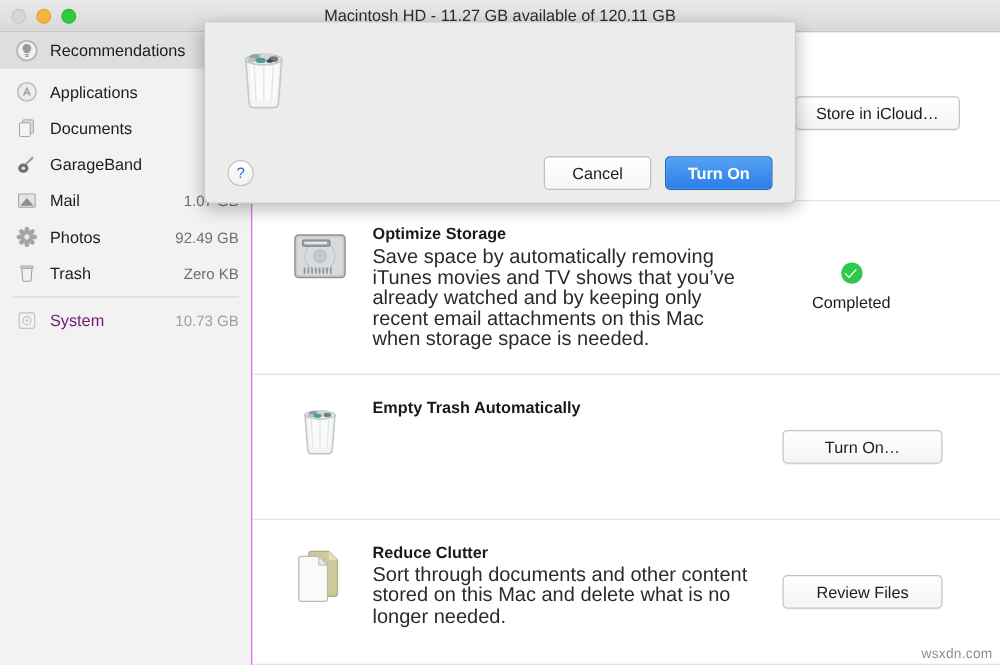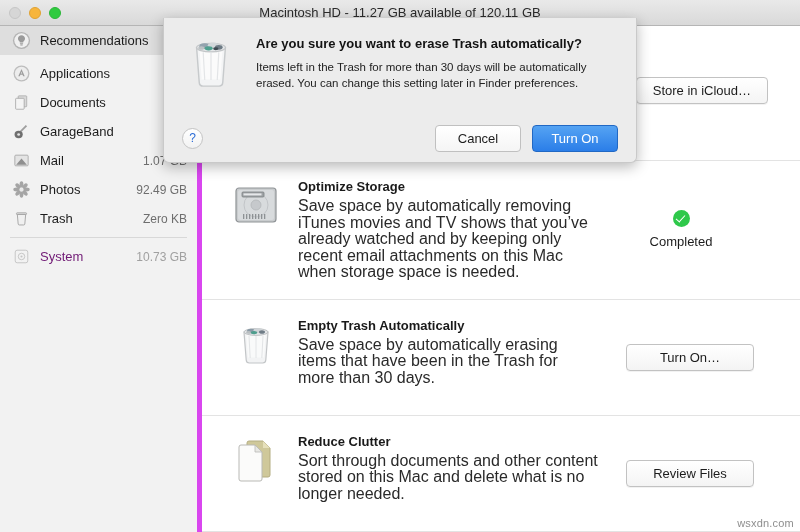--- a/index.html
+++ b/index.html
@@ -60,21 +60,21 @@
   }
 
   
   .sidebar {
     position: absolute;
     top: 26px;
     left: 0;
     width: 202px;
     height: 506px;
     background: #f2f2f2;
-    border-right: 5px solid #d946ef;
+    border-right: 1px solid #d946ef;
     box-sizing: border-box;
     padding-top: 0;
   }
   .side-row {
     position: relative;
     height: 29px;
     display: flex;
     align-items: center;
     padding-left: 12px;
     box-sizing: border-box;
@@ -294,20 +294,21 @@
   }
   .dlg-btn.secondary {
     background: linear-gradient(#ffffff, #f5f5f5);
     border: 1px solid #c0c0c0;
     color: #1c1c1c;
   }
   .dlg-btn.primary {
     background: linear-gradient(#55a3f3, #2b7ee8);
     border: 1px solid #2168c4;
     color: #ffffff;
+    font-weight: bold;
   }
 
   
   .ico svg { display: block; width: 100%; height: 100%; }
 
   .watermark {
     position: absolute;
     right: 6px;
     bottom: 3px;
     font-size: 11px;
@@ -493,21 +494,20 @@
             <ellipse cx="26" cy="10.6" rx="4.5" ry="2.3" fill="#cfd4d7"></ellipse>
             <ellipse cx="30" cy="12" rx="3" ry="1.8" fill="#6f7c86"></ellipse>
             <ellipse cx="22" cy="12.6" rx="3.2" ry="1.7" fill="#4e9e8d"></ellipse>
             <ellipse cx="16.5" cy="12.4" rx="2.4" ry="1.4" fill="#b9bec1"></ellipse>
           </g>
           <path d="M17 16l1.2 22M24 16l0 22M31 16l-1.2 22" stroke="#e2e4e6" stroke-width="1" fill="none"></path>
         </svg>
       </span>
       <div class="rec-text">
         <div class="rec-title">Empty Trash Automatically</div>
-        <div class="rec-desc">Save space by automatically erasing items that have been in the Trash for more than 30 days.</div>
       </div>
       <div class="rec-action">
         <div class="btn">Turn On…</div>
       </div>
     </div>
 
     <div class="rec-row">
       <span class="rec-icon ico">
         <svg viewBox="0 0 48 48">
           <path d="M17 5h14l7 7v27a2 2 0 0 1-2 2H17a2 2 0 0 1-2-2V7a2 2 0 0 1 2-2z" fill="#cfc89a" stroke="#b4ad81" stroke-width="1"></path>
@@ -538,24 +538,20 @@
             <ellipse cx="18.5" cy="11.8" rx="4.2" ry="2.4" fill="#93a3ae"></ellipse>
             <ellipse cx="26" cy="11.2" rx="4.8" ry="2.4" fill="#d3d8db"></ellipse>
             <ellipse cx="30.5" cy="12.8" rx="3.2" ry="1.9" fill="#6d7a84"></ellipse>
             <ellipse cx="22" cy="13.6" rx="3.4" ry="1.8" fill="#4fa08f"></ellipse>
             <ellipse cx="16" cy="13.3" rx="2.6" ry="1.5" fill="#bcc1c4"></ellipse>
             <ellipse cx="28" cy="14" rx="2.2" ry="1.2" fill="#3f4a52"></ellipse>
           </g>
           <path d="M17.5 17l1.3 23M24 17v23M30.5 17l-1.3 23" stroke="#e3e5e7" stroke-width="1" fill="none"></path>
         </svg>
       </span>
-      <div class="dlg-text">
-        <div class="dlg-title">Are you sure you want to erase Trash automatically?</div>
-        <div class="dlg-msg">Items left in the Trash for more than 30 days will be automatically erased. You can change this setting later in Finder preferences.</div>
-      </div>
     </div>
     <div class="dlg-footer">
       <div class="help-btn">?</div>
       <div class="dlg-buttons">
         <div class="dlg-btn secondary">Cancel</div>
         <div class="dlg-btn primary">Turn On</div>
       </div>
     </div>
   </div>
 

